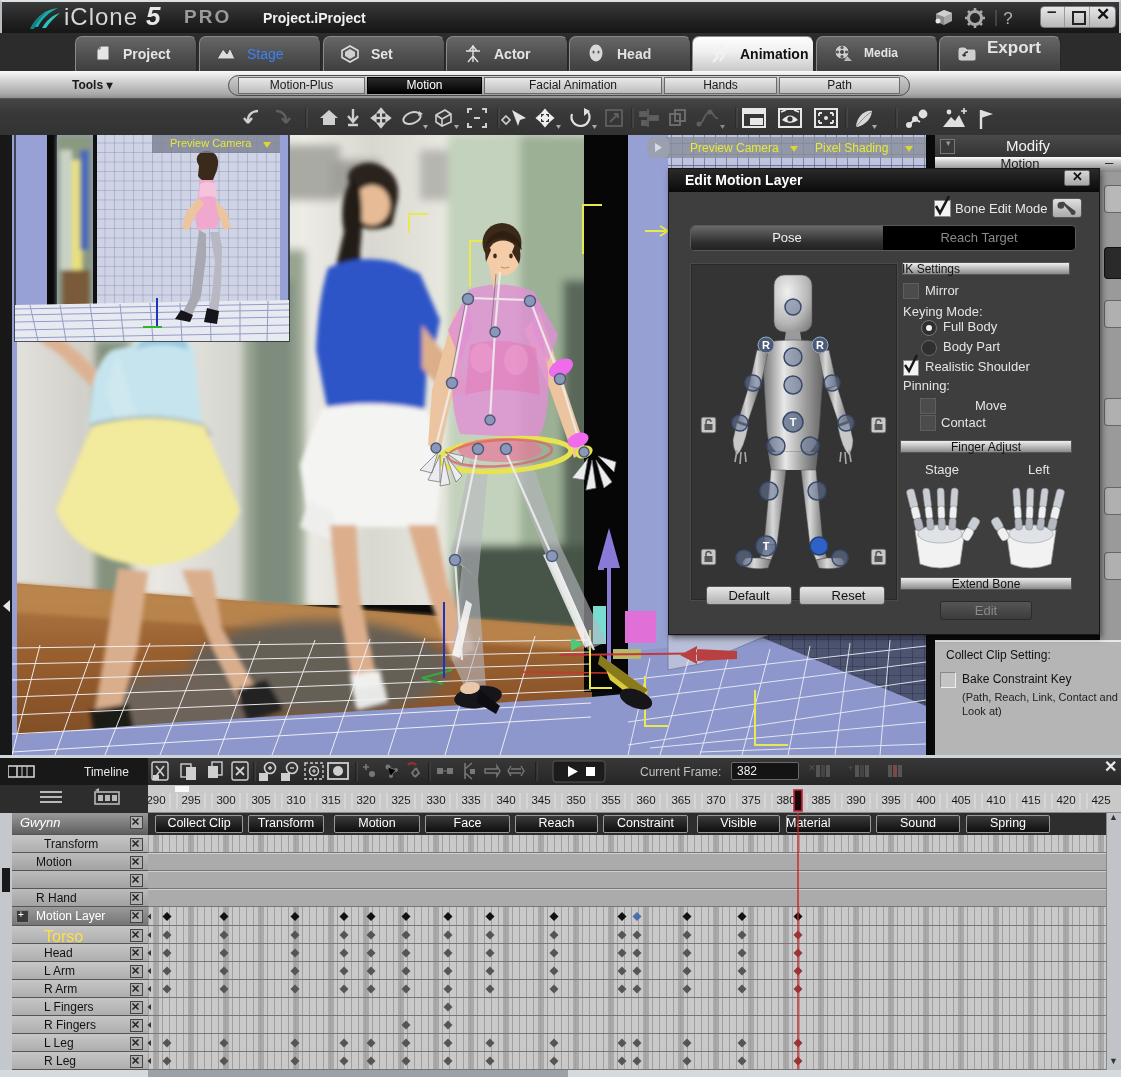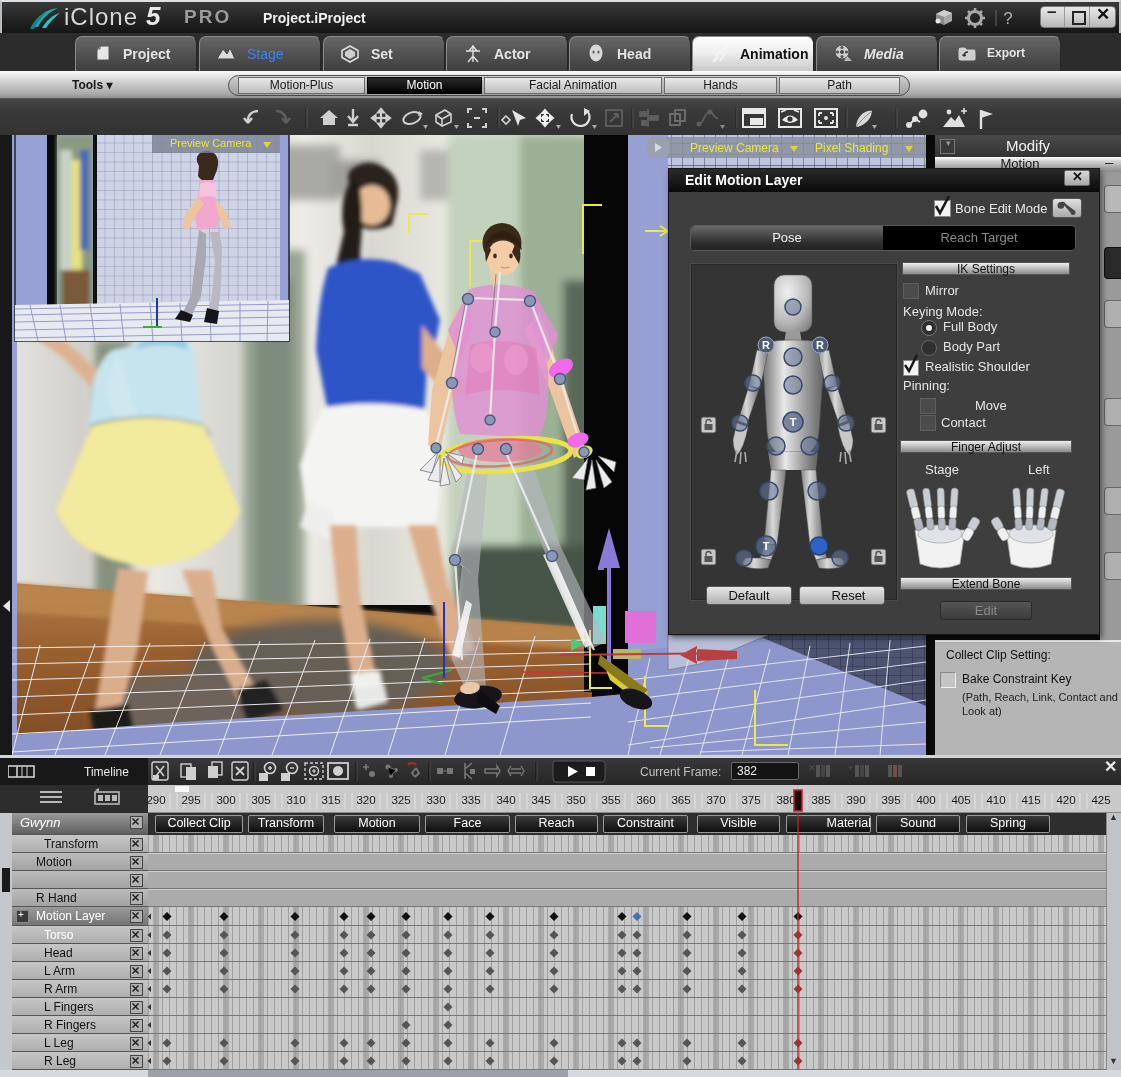--- a/index.html
+++ b/index.html
@@ -87,27 +87,27 @@
 <div class="abs" style="left:816px;top:36px;width:122px;height:35px;background:linear-gradient(#676767,#535353 45%,#3f3f3f);border-radius:7px 7px 0 0;border-left:1px solid #8a8a8a;border-top:1px solid #8a8a8a;border-right:1px solid #262626;box-sizing:border-box;"></div>
 <svg class="abs" style="left:830px;top:42px" width="26" height="24" viewBox="0 0 26 24">
     <circle cx="12" cy="10" r="7" fill="#d0d0d0" stroke="#444"></circle>
     <circle cx="12" cy="10" r="2" fill="#444"></circle>
     <circle cx="12" cy="5.5" r="1.6" fill="#555"></circle>
     <circle cx="12" cy="14.5" r="1.6" fill="#555"></circle>
     <circle cx="7.5" cy="10" r="1.6" fill="#555"></circle>
     <circle cx="16.5" cy="10" r="1.6" fill="#555"></circle>
     <path d="M17 14 L22 19 L14 19Z" fill="#b8b8b8"></path>
   </svg>
-<div class="tx" style="left:864px;top:46px;font-size:14px;font-weight:bold;color:#e4e4e4;font-style:italic;">Media</div>
+<div class="tx" style="left:864px;top:46px;font-size:12px;font-weight:bold;color:#e4e4e4;">Media</div>
 <div class="abs" style="left:939px;top:36px;width:122px;height:35px;background:linear-gradient(#676767,#535353 45%,#3f3f3f);border-radius:7px 7px 0 0;border-left:1px solid #8a8a8a;border-top:1px solid #8a8a8a;border-right:1px solid #262626;box-sizing:border-box;"></div>
 <svg class="abs" style="left:953px;top:42px" width="26" height="24" viewBox="0 0 26 24">
     <path d="M5 8 Q5 5 8 5 L12 5 L14 7 L21 7 Q23 7 23 10 L23 17 Q23 19 20 19 L8 19 Q5 19 5 16 Z" fill="#cfcfcf" stroke="#555"></path>
     <path d="M15 10 Q11 10 11 14 M11 14 L9.5 12.5 M11 14 L12.8 13" stroke="#333" stroke-width="1.5" fill="none"></path>
   </svg>
-<div class="tx" style="left:987px;top:46px;font-size:12px;font-weight:bold;color:#e4e4e4;">Export</div>
+<div class="tx" style="left:987px;top:38px;font-size:17px;font-weight:bold;color:#e4e4e4;">Export</div>
 
 <div class="abs" style="left:0;top:71px;width:1121px;height:28px;background:linear-gradient(#fafafa,#d9d9d9 30%,#a9a9a9 85%,#8f8f8f);border-bottom:1px solid #555;box-sizing:border-box;"></div>
 <div class="tx" style="left:72px;top:78px;font-size:12px;font-weight:bold;color:#1a1a1a;">Tools ▾</div>
 <div class="abs" style="left:228px;top:75px;width:682px;height:21px;background:linear-gradient(#cfcfcf,#9f9f9f);border-radius:11px;border:1px solid #4a4a4a;box-sizing:border-box;"></div>
 <div class="abs" style="left:238px;top:77px;width:127px;height:17px;background:linear-gradient(#e9e9e9,#bdbdbd);border:1px solid #6a6a6a;box-sizing:border-box;"></div>
 <div class="tx" style="left:238px;top:78px;width:127px;text-align:center;font-size:12px;color:#1a1a1a;">Motion-Plus</div>
 <div class="abs" style="left:367px;top:77px;width:115px;height:17px;background:linear-gradient(#2a2a2a,#000);border:1px solid #000;box-sizing:border-box;"></div>
 <div class="tx" style="left:367px;top:78px;width:115px;text-align:center;font-size:12px;color:#fff;">Motion</div>
 <div class="abs" style="left:484px;top:77px;width:178px;height:17px;background:linear-gradient(#e9e9e9,#bdbdbd);border:1px solid #6a6a6a;box-sizing:border-box;"></div>
 <div class="tx" style="left:484px;top:78px;width:178px;text-align:center;font-size:12px;color:#1a1a1a;">Facial Animation</div>
@@ -653,21 +653,21 @@
         <rect x="-3.5" y="-12" width="7" height="12" rx="3" fill="#b4b8c0" stroke="#888" stroke-width="0.6"></rect>
       </g>
       <g transform="translate(24,19) rotate(30)">
         <rect x="-4.5" y="-24" width="9" height="13" rx="3.5" fill="#c9cdd4" stroke="#888" stroke-width="0.6"></rect>
         <rect x="-4.5" y="-12" width="9" height="13" rx="3.5" fill="#eef0f2" stroke="#888" stroke-width="0.6"></rect>
       </g>
     </g>
   </svg>
 
 <div class="abs" style="left:902px;top:262px;width:168px;height:13px;background:linear-gradient(#efefef,#8a8a8a);border:1px solid #555;box-sizing:border-box;"></div>
-<div class="tx" style="left:902px;top:262px;width:168px;text-align:center;font-size:12px;color:#111;">IK Settings</div>
+<div class="tx" style="left:902px;top:262px;width:168px;text-align:left;font-size:12px;color:#111;">IK Settings</div>
 <div class="abs" style="left:903px;top:283px;width:14px;height:14px;background:#4c4c4c;border:1px solid #5e5e5e;"></div>
 <div class="tx" style="left:925px;top:283px;font-size:13px;color:#e4e4e4;">Mirror</div>
 <div class="tx" style="left:903px;top:304px;font-size:13px;color:#e4e4e4;">Keying Mode:</div>
 <div class="abs" style="left:921px;top:320px;width:14px;height:14px;border-radius:50%;background:#2f2f2f;border:1.5px solid #777;"></div>
 <div class="abs" style="left:926px;top:325px;width:6px;height:6px;border-radius:50%;background:#f2f2f2;"></div>
 <div class="tx" style="left:943px;top:319px;font-size:13px;color:#e4e4e4;">Full Body</div>
 <div class="abs" style="left:921px;top:340px;width:14px;height:14px;border-radius:50%;background:#2f2f2f;border:1.5px solid #666;"></div>
 <div class="tx" style="left:943px;top:339px;font-size:13px;color:#e4e4e4;">Body Part</div>
 <div class="abs" style="left:903px;top:360px;width:14px;height:14px;background:#f4f4f4;border:1px solid #888;"></div>
 <svg class="abs" style="left:902px;top:353px" width="20" height="22">
@@ -994,21 +994,21 @@
 <div class="abs" style="left:12px;top:907px;width:136px;height:19px;background:linear-gradient(#9a9a9a,#757575);border-bottom:1px solid #555;box-sizing:border-box;"></div>
 <div class="tx" style="left:36px;top:909px;font-size:12px;color:#fff;">Motion Layer</div>
 <div class="abs" style="left:130px;top:910px;width:11px;height:11px;background:#b0b0b0;border:1px solid #444;"></div>
 <svg class="abs" style="left:131px;top:911px" width="9" height="9">
     <path d="M1.5 1.5 L7.5 7.5 M7.5 1.5 L1.5 7.5" stroke="#222" stroke-width="1.5"></path>
   </svg>
 <div class="abs" style="left:16px;top:910px;width:11px;height:11px;background:#3a3a3a;border:1px solid #888;"></div>
 <div class="tx" style="left:18px;top:909px;font-size:10px;color:#fff;">+</div>
 <div class="abs" style="left:148px;top:907px;width:973px;height:19px;background:repeating-linear-gradient(90deg,#9f9f9f 0px,#9f9f9f 1px,transparent 1px,transparent 7px),repeating-linear-gradient(90deg,#c9c9c9 0px,#c9c9c9 5px,#a9a9a9 5px,#a9a9a9 11px,#c9c9c9 11px,#c9c9c9 35px);background-color:#c9c9c9;border-bottom:1px solid #777;box-sizing:border-box;"></div>
 <div class="abs" style="left:12px;top:926px;width:136px;height:18px;background:linear-gradient(#c6c6c6,#aeaeae);border-bottom:1px solid #555;box-sizing:border-box;"></div>
-<div class="tx" style="left:44px;top:928px;font-size:12px;color:#ffffff;">Torso</div>
+<div class="tx" style="left:44px;top:928px;font-size:16px;color:#fde047;">Torso</div>
 <div class="abs" style="left:130px;top:929px;width:11px;height:11px;background:#b0b0b0;border:1px solid #444;"></div>
 <svg class="abs" style="left:131px;top:930px" width="9" height="9">
     <path d="M1.5 1.5 L7.5 7.5 M7.5 1.5 L1.5 7.5" stroke="#222" stroke-width="1.5"></path>
   </svg>
 <div class="abs" style="left:148px;top:926px;width:973px;height:18px;background:repeating-linear-gradient(90deg,#9f9f9f 0px,#9f9f9f 1px,transparent 1px,transparent 7px),repeating-linear-gradient(90deg,#c9c9c9 0px,#c9c9c9 5px,#a9a9a9 5px,#a9a9a9 11px,#c9c9c9 11px,#c9c9c9 35px);background-color:#c9c9c9;border-bottom:1px solid #777;box-sizing:border-box;"></div>
 <div class="abs" style="left:12px;top:944px;width:136px;height:18px;background:linear-gradient(#c6c6c6,#aeaeae);border-bottom:1px solid #555;box-sizing:border-box;"></div>
 <div class="tx" style="left:44px;top:946px;font-size:12px;color:#111;">Head</div>
 <div class="abs" style="left:130px;top:947px;width:11px;height:11px;background:#b0b0b0;border:1px solid #444;"></div>
 <svg class="abs" style="left:131px;top:948px" width="9" height="9">
     <path d="M1.5 1.5 L7.5 7.5 M7.5 1.5 L1.5 7.5" stroke="#222" stroke-width="1.5"></path>
@@ -1064,21 +1064,21 @@
 <div class="tx" style="left:334px;top:816px;width:86px;text-align:center;font-size:12.5px;color:#fff;">Motion</div>
 <div class="abs" style="left:425px;top:815px;width:85px;height:18px;background:linear-gradient(#3a3a3a,#0e0e0e);border:1px solid #999;border-radius:2px;box-sizing:border-box;"></div>
 <div class="tx" style="left:425px;top:816px;width:85px;text-align:center;font-size:12.5px;color:#fff;">Face</div>
 <div class="abs" style="left:515px;top:815px;width:83px;height:18px;background:linear-gradient(#3a3a3a,#0e0e0e);border:1px solid #999;border-radius:2px;box-sizing:border-box;"></div>
 <div class="tx" style="left:515px;top:816px;width:83px;text-align:center;font-size:12.5px;color:#fff;">Reach</div>
 <div class="abs" style="left:603px;top:815px;width:85px;height:18px;background:linear-gradient(#3a3a3a,#0e0e0e);border:1px solid #999;border-radius:2px;box-sizing:border-box;"></div>
 <div class="tx" style="left:603px;top:816px;width:85px;text-align:center;font-size:12.5px;color:#fff;">Constraint</div>
 <div class="abs" style="left:697px;top:815px;width:83px;height:18px;background:linear-gradient(#3a3a3a,#0e0e0e);border:1px solid #999;border-radius:2px;box-sizing:border-box;"></div>
 <div class="tx" style="left:697px;top:816px;width:83px;text-align:center;font-size:12.5px;color:#fff;">Visible</div>
 <div class="abs" style="left:786px;top:815px;width:85px;height:18px;background:linear-gradient(#3a3a3a,#0e0e0e);border:1px solid #999;border-radius:2px;box-sizing:border-box;"></div>
-<div class="tx" style="left:786px;top:816px;width:85px;text-align:right;font-size:12.5px;color:#fff;">Material</div>
+<div class="tx" style="left:786px;top:816px;width:85px;text-align:left;font-size:12.5px;color:#fff;">Material</div>
 <div class="abs" style="left:876px;top:815px;width:84px;height:18px;background:linear-gradient(#3a3a3a,#0e0e0e);border:1px solid #999;border-radius:2px;box-sizing:border-box;"></div>
 <div class="tx" style="left:876px;top:816px;width:84px;text-align:center;font-size:12.5px;color:#fff;">Sound</div>
 <div class="abs" style="left:966px;top:815px;width:84px;height:18px;background:linear-gradient(#3a3a3a,#0e0e0e);border:1px solid #999;border-radius:2px;box-sizing:border-box;"></div>
 <div class="tx" style="left:966px;top:816px;width:84px;text-align:center;font-size:12.5px;color:#fff;">Spring</div>
 <div class="tx" style="left:1106px;top:817px;font-size:10px;color:#ccc;">▶</div>
 <svg class="abs" style="left:0;top:813px" width="1121" height="260" viewBox="0 0 1121 260">
 <rect x="163.8" y="100.3" width="6.4" height="6.4" fill="#111" transform="rotate(45 167 103.5)"></rect>
     <rect x="220.8" y="100.3" width="6.4" height="6.4" fill="#111" transform="rotate(45 224 103.5)"></rect>
     <rect x="291.8" y="100.3" width="6.4" height="6.4" fill="#111" transform="rotate(45 295 103.5)"></rect>
     <rect x="340.8" y="100.3" width="6.4" height="6.4" fill="#111" transform="rotate(45 344 103.5)"></rect>

